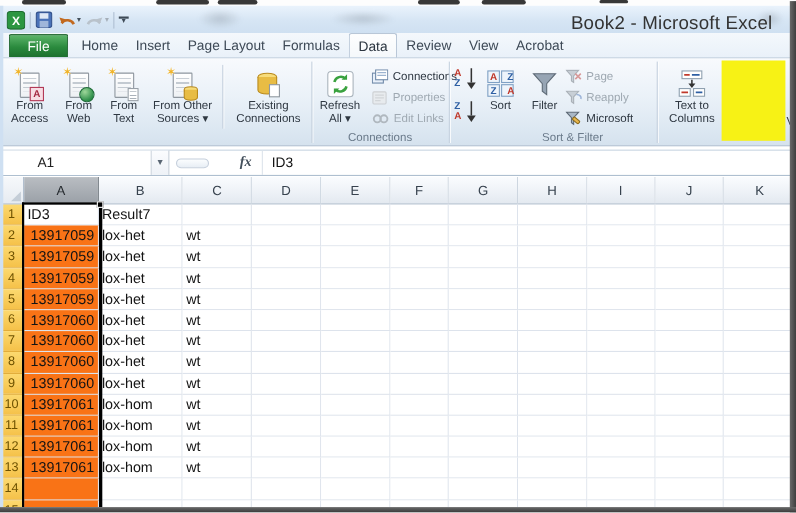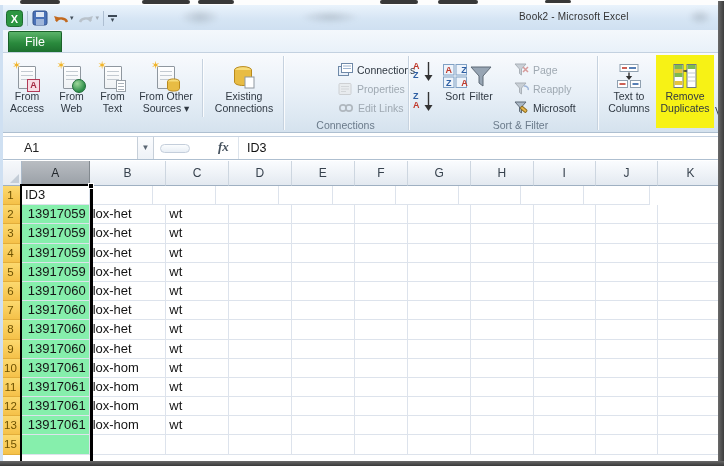--- a/index.html
+++ b/index.html
@@ -18,21 +18,21 @@
     background:linear-gradient(#eaf3fc,#d6e5f4 55%,#cfe0f1); z-index:10; }
   .smudge { position:absolute; border-radius:50%; background:radial-gradient(rgba(90,100,110,.25),rgba(90,100,110,0) 70%); filter:blur(2px); }
   .qat { position:absolute; left:6px; top:3px; height:20px; display:flex; align-items:center; gap:4px; }
   .qat-sep { width:1px; height:15px; background:#aebfd2; }
   .qat-btn { display:flex; align-items:center; }
   .mini-drop { font-size:7px; color:#44505c; margin-left:1px; }
   .mini-drop.dis { color:#a5aeb8; }
   .qat-menu { display:flex; flex-direction:column; align-items:center; }
   .qat-menu .bar { width:9px; height:0; border-top:2px solid #3e4a57; margin-bottom:1px; }
   .qat-menu .arr { font-size:7px; color:#3e4a57; line-height:4px; }
-  .title-text { position:absolute; left:519px; top:6px; font-size:10px; color:#333; letter-spacing:.2px;text-align:center; }
+  .title-text { position:absolute; left:519px; top:6px; font-size:17px; color:#333; letter-spacing:.2px;text-align:center; }
 
   
   .tabrow { position:absolute; left:0; top:30px; width:724px; height:22px;
     background:linear-gradient(#f4f8fc,#e9f1f9); z-index:11; }
   .file-tab { position:absolute; left:8px; top:1px; width:54px; height:21px;
     background:linear-gradient(#5cb46a,#2a8a3d 55%,#1d702f); border:1px solid #1a6129; border-bottom:none;
     border-radius:2px 2px 0 0; color:#fff; font-size:12.5px; text-align:center; line-height:20px; }
   .tabs { position:absolute; left:66px; top:0; height:22px; display:flex; }
   .tab { padding:0 8px; font-size:12.5px; color:#3e4a57; line-height:22px; cursor:default; }
   .tab.active { background:linear-gradient(#fefefe,#f4f8fb); border:1px solid #b9c7d7; border-bottom:none;
@@ -70,21 +70,21 @@
 
   
   .azic { display:flex; align-items:center; }
   .azic .col { display:flex; flex-direction:column; font-size:9px; font-weight:bold; line-height:9px; }
   .azic .a { color:#c0392b; } .azic .z { color:#2e5fa3; }
 
   
   .fbar { position:absolute; left:0; top:136px; width:724px; height:24px; background:#fff;
     border-top:1px solid #c8d4e2; border-bottom:1px solid #aebfd0; z-index:11; }
   .namebox { position:absolute; left:0; top:0; width:138px; height:22px; background:#fff;
-    border-right:1px solid #c6cfd9; font-size:12.5px; color:#222; line-height:22px; padding-left:24px; }
+    border-right:1px solid #c6cfd9; font-size:12.5px; color:#222; line-height:22px; padding-left:34px; }
   .name-drop { position:absolute; left:138px; top:0; width:16px; height:22px; background:linear-gradient(#fbfcfe,#eef2f7);
     border-right:1px solid #c6cfd9; text-align:center; font-size:8px; color:#5a6673; line-height:22px; }
   .fb-pill { position:absolute; left:160px; top:7px; width:30px; height:9px; border:1px solid #c4cedb;
     border-radius:5px; background:linear-gradient(#fbfdfe,#e8eef5); }
   .fx { position:absolute; left:218px; top:2px; font-family:"Liberation Serif", serif; font-style:italic;
     font-weight:bold; font-size:13px; color:#44505c; }
   .fvalue { position:absolute; left:238px; top:0; right:8px; height:22px; border-left:1px solid #dde4ec;
     font-size:12.5px; color:#111; line-height:22px; padding-left:8px; }
 
   
@@ -97,21 +97,21 @@
   .colh { height:25px; background:linear-gradient(#fafcfe,#eef2f7 55%,#e3e9f0); border-right:1px solid #cdd6e0;
     border-bottom:1px solid #9fb0c2; font-size:12px; color:#37424e; text-align:center; line-height:24px; }
   .colh-sel { background:linear-gradient(#b9bdc2,#9aa0a7); color:#23282d; border-right:1px solid #82898f;
     border-bottom:1px solid #6f767d; }
   .gridbody { position:absolute; left:0; top:25px; right:0; bottom:0; }
   .grow { display:flex; height:19.2px; }
   .rowh { width:22px; background:linear-gradient(#fcd96f,#f5c149); border-right:1px solid #cfa045;
     border-bottom:1px solid #e2ad3a; font-size:11.5px; color:#6e5200; text-align:center; line-height:18px; }
   .cell { background:#fff; border-right:1px solid #dde3ec; border-bottom:1px solid #dde3ec;
     font-size:13px; color:#141414; line-height:18px; padding:0 3px; white-space:nowrap; overflow:hidden; }
-  .asel { background:#86efac; }
+  .asel { background:#f97316; }
   .a1 { background:#fff; }
   .num { text-align:right; }
   .sel-overlay { position:absolute; left:20px; top:23px; width:73px; height:280px;
     border-left:2px solid #000; border-right:3px solid #000; border-top:2px solid #000; pointer-events:none; z-index:6; }
   .sel-handle { position:absolute; top:-3px; right:-4px; width:6px; height:6px; background:#000; border:1px solid #fff; }
 </style>
 </head>
 <body>
 
 <div class="top-strip">
@@ -163,20 +163,30 @@
     <span class="qat-menu">
       <span class="bar"></span>
         <span class="arr">▾</span>
     </span>
   </div>
   <div class="title-text">Book2 - Microsoft Excel</div>
 </div>
 
 <div class="tabrow">
   <div class="file-tab">File</div>
+  <div class="tabs" id="tab-items">
+      <div class="tab">Home</div>
+      <div class="tab">Insert</div>
+      <div class="tab">Page Layout</div>
+      <div class="tab">Formulas</div>
+      <div class="tab active">Data</div>
+      <div class="tab">Review</div>
+      <div class="tab">View</div>
+      <div class="tab">Acrobat</div>
+    </div>
 </div>
 
 <div class="ribbon">
   <div class="highlight-box"></div>
 
   <div class="bigbtn" style="left:4px;width:46px">
     <span class="ic">
       <div class="pg">
           <span class="spark">✶</span>
           <div class="lines"></div>
@@ -229,20 +239,33 @@
           <ellipse cx="10" cy="5" rx="8.5" ry="3.4" fill="#f7dc7a" stroke="#b98a1d"></ellipse>
           <path d="M1.5 5v12c0 2 3.8 3.5 8.5 3.5s8.5-1.5 8.5-3.5V5" fill="#e8bc44" stroke="#b98a1d"></path>
           <rect x="12" y="12" width="9" height="11" fill="#fff" stroke="#8f979f"></rect>
         </svg>
     </span>
     <span class="lbl">Existing
 Connections</span>
   </div>
   <div class="gsep" style="left:283px"></div>
 
+  <div class="bigbtn" style="left:286px;width:46px">
+    <span class="ic">
+      <svg width="25" height="25">
+          <rect x="1" y="1" width="23" height="23" rx="3" fill="#fff" stroke="#aab4bd"></rect>
+          <path d="M7 10.5a6 6 0 0 1 10-3" fill="none" stroke="#3aa23f" stroke-width="2.3"></path>
+          <path d="M18.5 3.5v5h-5z" fill="#3aa23f"></path>
+          <path d="M18 14.5a6 6 0 0 1-10 3" fill="none" stroke="#3aa23f" stroke-width="2.3"></path>
+          <path d="M6.5 21.5v-5h5z" fill="#3aa23f"></path>
+        </svg>
+    </span>
+    <span class="lbl">Refresh
+All ▾</span>
+  </div>
   <div class="smbtn" style="left:338px;top:8px">
     <svg width="15" height="14">
         <rect x="0.5" y="3.5" width="10" height="9" fill="#e8f0fa" stroke="#6f89a8"></rect>
         <rect x="3.5" y="0.5" width="11" height="9" fill="#fff" stroke="#6f89a8"></rect>
         <path d="M5 3h8M5 5.5h8" stroke="#9db4d0"></path>
       </svg>
     <span>Connections</span>
   </div>
   <div class="smbtn dis" style="left:338px;top:27px">
     <svg class="dis-ic" width="15" height="14">
@@ -289,21 +312,21 @@
           <rect x="1.5" y="14" width="10.5" height="10.5" fill="#eef4fb" stroke="#7fa0c4"></rect>
           <rect x="14" y="14" width="10.5" height="10.5" fill="#eef4fb" stroke="#7fa0c4"></rect>
           <text x="6.7" y="10" font-size="9" font-weight="bold" fill="#c0392b" text-anchor="middle">A</text>
           <text x="19.2" y="10" font-size="9" font-weight="bold" fill="#2e5fa3">Z</text>
           <text x="6.7" y="22.5" font-size="9" font-weight="bold" fill="#2e5fa3" text-anchor="middle">Z</text>
           <text x="19.2" y="22.5" font-size="9" font-weight="bold" fill="#c0392b">A</text>
         </svg>
     </span>
     <span class="lbl">Sort</span>
   </div>
-  <div class="bigbtn" style="left:464px;width:34px">
+  <div class="bigbtn" style="left:478px;width:34px">
     <span class="ic">
       <svg width="24" height="25">
           <path d="M2 3h20l-8 9v10l-4-3v-7z" fill="#97a5b4" stroke="#5f6b77"></path>
         </svg>
     </span>
     <span class="lbl">Filter</span>
   </div>
   <div class="smbtn dis" style="left:514px;top:8px">
     <svg width="15" height="13">
         <path d="M1 1h11l-4.5 5v6l-2-1.5V6z" fill="#c8cfd6" stroke="#aab1b8"></path>
@@ -337,38 +360,20 @@
           <path d="M13 9.5v4" stroke="#333" stroke-width="1.4"></path>
           <path d="M13 17l-3.2-4h6.4z" fill="#333"></path>
           <rect x="1.5" y="17.5" width="10" height="7" fill="#fff" stroke="#8fa0b0"></rect>
           <rect x="14.5" y="17.5" width="10" height="7" fill="#fff" stroke="#8fa0b0"></rect>
           <path d="M3.5 21h6" stroke="#c0392b" stroke-width="1.6"></path>
           <path d="M16.5 21h6" stroke="#2e5fa3" stroke-width="1.6"></path>
         </svg>
     </span>
     <span class="lbl">Text to
 Columns</span>
-  </div>
-  <div class="bigbtn" style="left:658px;width:54px">
-    <span class="ic">
-      <svg width="26" height="26">
-          <rect x="2" y="1.5" width="9" height="23" fill="#fff" stroke="#6f7a84"></rect>
-          <rect x="2.5" y="2" width="8" height="4" fill="#7fb94e"></rect>
-          <rect x="2.5" y="10" width="8" height="4" fill="#7fb94e"></rect>
-          <rect x="2.5" y="6" width="8" height="4" fill="#e3c33f"></rect>
-          <rect x="2.5" y="18" width="8" height="4" fill="#e3c33f"></rect>
-          <path d="M11.5 8h3" stroke="#333" stroke-width="1.4"></path>
-          <path d="M16 8l-3 2.2V5.8z" fill="#333" transform="rotate(180 14.5 8)"></path>
-          <rect x="15" y="1.5" width="9" height="23" fill="#fff" stroke="#6f7a84"></rect>
-          <rect x="15.5" y="2" width="8" height="4" fill="#7fb94e"></rect>
-          <path d="M16 10h7M16 14h7M16 18h7" stroke="#c3cad1"></path>
-        </svg>
-    </span>
-    <span class="lbl">Remove
-Duplicates</span>
   </div>
   <div class="clipped">V</div>
 </div>
 
 <div class="fbar">
   <div class="namebox">A1</div>
   <div class="name-drop">▼</div>
   <div class="fb-pill"></div>
   <div class="fx">fx</div>
   <div class="fvalue">ID3</div>
@@ -386,20 +391,21 @@
       <div class="colh" style="width: 63px;">G</div>
       <div class="colh" style="width: 63px;">H</div>
       <div class="colh" style="width: 62px;">I</div>
       <div class="colh" style="width: 63px;">J</div>
       <div class="colh" style="width: 66px;">K</div>
     </div>
   <div class="gridbody" id="grid-body">
       <div class="grow">
         <div class="rowh">1</div>
         <div class="cell a1" style="width: 68px;">ID3</div>
+        <div class="cell" style="width: 77px;">Result7</div>
         <div class="cell" style="width: 63px;"></div>
         <div class="cell" style="width: 63px;"></div>
         <div class="cell" style="width: 63px;"></div>
         <div class="cell" style="width: 54px;"></div>
         <div class="cell" style="width: 63px;"></div>
         <div class="cell" style="width: 63px;"></div>
         <div class="cell" style="width: 62px;"></div>
         <div class="cell" style="width: 63px;"></div>
         <div class="cell" style="width: 66px;"></div>
       </div>
@@ -565,20 +571,34 @@
         <div class="cell" style="width: 63px;"></div>
         <div class="cell" style="width: 63px;"></div>
         <div class="cell" style="width: 54px;"></div>
         <div class="cell" style="width: 63px;"></div>
         <div class="cell" style="width: 63px;"></div>
         <div class="cell" style="width: 62px;"></div>
         <div class="cell" style="width: 63px;"></div>
         <div class="cell" style="width: 66px;"></div>
       </div>
       <div class="grow">
+        <div class="rowh">14</div>
+        <div class="cell asel" style="width: 68px;"></div>
+        <div class="cell" style="width: 77px;"></div>
+        <div class="cell" style="width: 63px;"></div>
+        <div class="cell" style="width: 63px;"></div>
+        <div class="cell" style="width: 63px;"></div>
+        <div class="cell" style="width: 54px;"></div>
+        <div class="cell" style="width: 63px;"></div>
+        <div class="cell" style="width: 63px;"></div>
+        <div class="cell" style="width: 62px;"></div>
+        <div class="cell" style="width: 63px;"></div>
+        <div class="cell" style="width: 66px;"></div>
+      </div>
+      <div class="grow">
         <div class="rowh">15</div>
         <div class="cell asel" style="width: 68px;"></div>
         <div class="cell" style="width: 77px;"></div>
         <div class="cell" style="width: 63px;"></div>
         <div class="cell" style="width: 63px;"></div>
         <div class="cell" style="width: 63px;"></div>
         <div class="cell" style="width: 54px;"></div>
         <div class="cell" style="width: 63px;"></div>
         <div class="cell" style="width: 63px;"></div>
         <div class="cell" style="width: 62px;"></div>

